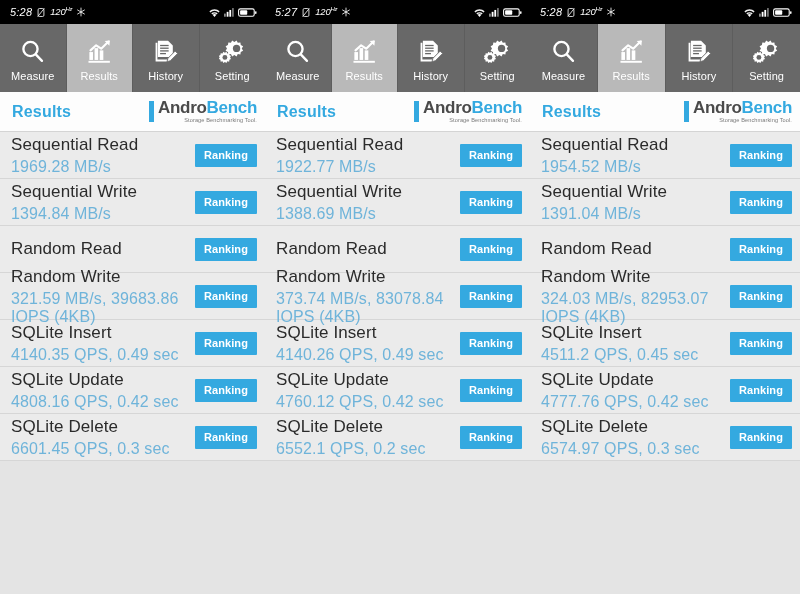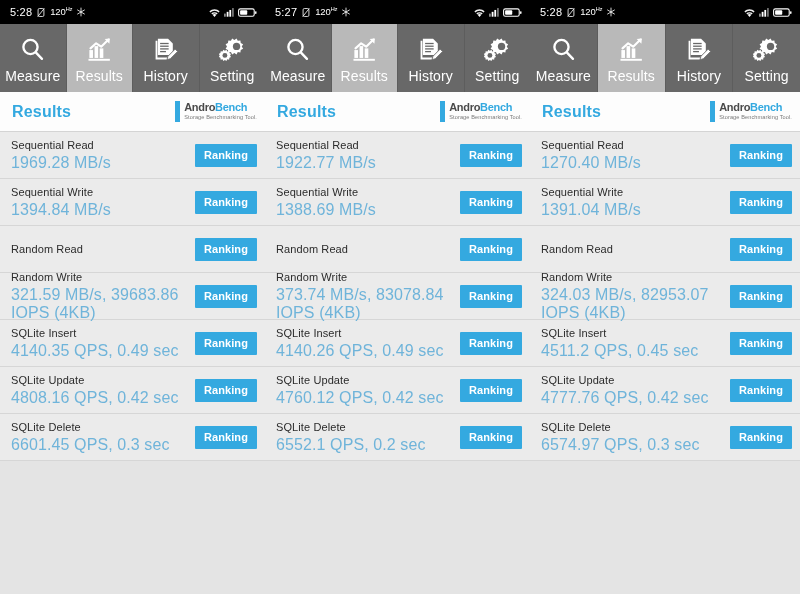--- a/index.html
+++ b/index.html
@@ -27,21 +27,21 @@
     height:24px;
     background:#000;
     color:#fff;
     display:flex;
     align-items:center;
     justify-content:space-between;
     padding:0 8px 0 10px;
     font-size:10.5px;
     flex:none;
   }
-  .sb-left { display:flex; align-items:center; gap:4px; }
+  .sb-left { display:flex; align-items:center; gap:4px;font-style:italic; }
   .sb-right { display:flex; align-items:center; gap:3px; }
   .sb-time { font-size:11px; letter-spacing:.2px; }
   .sb-hz { font-size:9.5px; letter-spacing:-.2px; }
   .sb-hz sup { font-size:6px; }
   .ic { display:inline-block; line-height:1; }
   .ic svg { display:block; }
 
   
   .tabbar {
     height:68px;
@@ -57,21 +57,21 @@
     justify-content:center;
     gap:3px;
     color:#fff;
     border-right:1px solid #5d5d5d;
     padding-top:2px;
   }
   .tab:last-child { border-right:none; }
   .tab.active { background:#b9b9b9; }
   .tab-icon { height:30px; display:flex; align-items:center; justify-content:center; }
   .tab-icon svg { display:block; }
-  .tab-label { font-size:14px; letter-spacing:.1px;text-align:right; }
+  .tab-label { font-size:11px; letter-spacing:.1px;text-align:right; }
 
   
   .res-header {
     height:40px;
     background:#fdfdfd;
     display:flex;
     align-items:center;
     justify-content:space-between;
     padding:0 8px 0 12px;
     flex:none;
@@ -82,41 +82,41 @@
     font-size:16px;
     font-weight:bold;
     letter-spacing:.2px;
   }
   .logo { display:flex; align-items:center; gap:3px; }
   .logo-bar {
     width:5px; height:21px; background:#34a9e0;
     margin-right:1px;
   }
   .logo-txt { display:flex; flex-direction:column; line-height:1; }
-  .logo-main { font-size:11px; font-weight:bold; letter-spacing:-.3px; }
+  .logo-main { font-size:17px; font-weight:bold; letter-spacing:-.3px; }
   .logo-main .a { color:#4a4a4a; }
   .logo-main .b { color:#34a9e0; }
   .logo-sub {
     font-size:5.6px; color:#7a7a7a; letter-spacing:.1px;
     margin-top:2px; text-align:right;
   }
 
   
   .list { flex:none; }
   .row {
     height:47px;
     background:#ebebeb;
     border-bottom:1px solid #d6d6d6;
     display:flex;
     align-items:center;
     justify-content:space-between;
     padding:0 8px 0 11px;
   }
   .row-texts { display:flex; flex-direction:column; gap:3px; }
-  .row-name { font-size:11px; color:#2b2b2b; letter-spacing:.1px; }
+  .row-name { font-size:17px; color:#2b2b2b; letter-spacing:.1px; }
   .row-value { font-size:16px; color:#6fb4da; letter-spacing:.1px; }
   .rank-btn {
     background:#34a9e0;
     color:#fff;
     font-size:11px;
     font-weight:bold;
     border-radius:1px;
     padding:5px 9px 6px;
     letter-spacing:.1px;
     border:none;
@@ -538,21 +538,21 @@
           <span class="logo-txt">
             <span class="logo-main"><span class="a">Andro</span><span class="b">Bench</span></span>
             <span class="logo-sub">Storage Benchmarking Tool.</span>
           </span>
         </div>
       </div>
       <div class="list">
         <div class="row">
           <div class="row-texts">
             <span class="row-name">Sequential Read</span>
-            <span class="row-value">1270.40 MB/s</span>
+            <span class="row-value">1954.52 MB/s</span>
           </div>
           <button class="rank-btn">Ranking</button>
         </div>
         <div class="row">
           <div class="row-texts">
             <span class="row-name">Sequential Write</span>
             <span class="row-value">1391.04 MB/s</span>
           </div>
           <button class="rank-btn">Ranking</button>
         </div>

